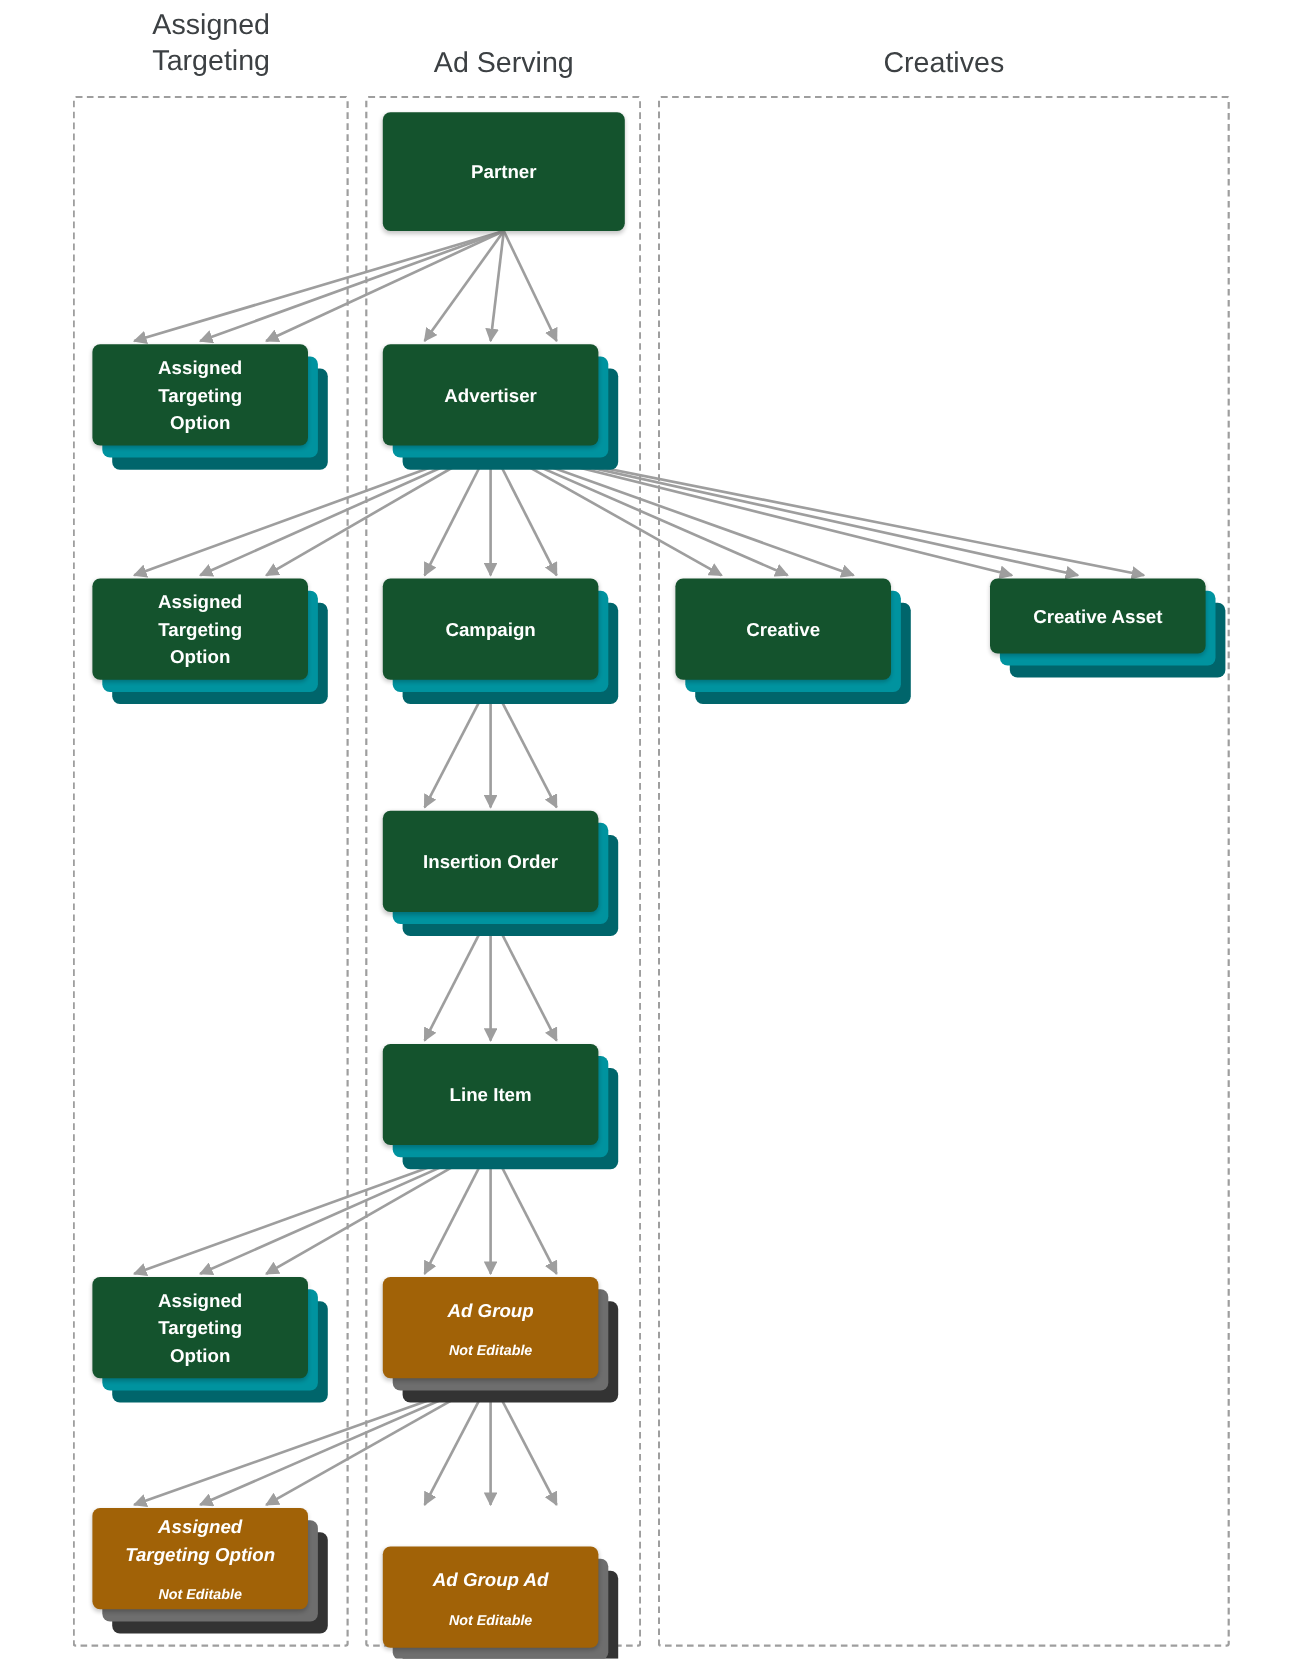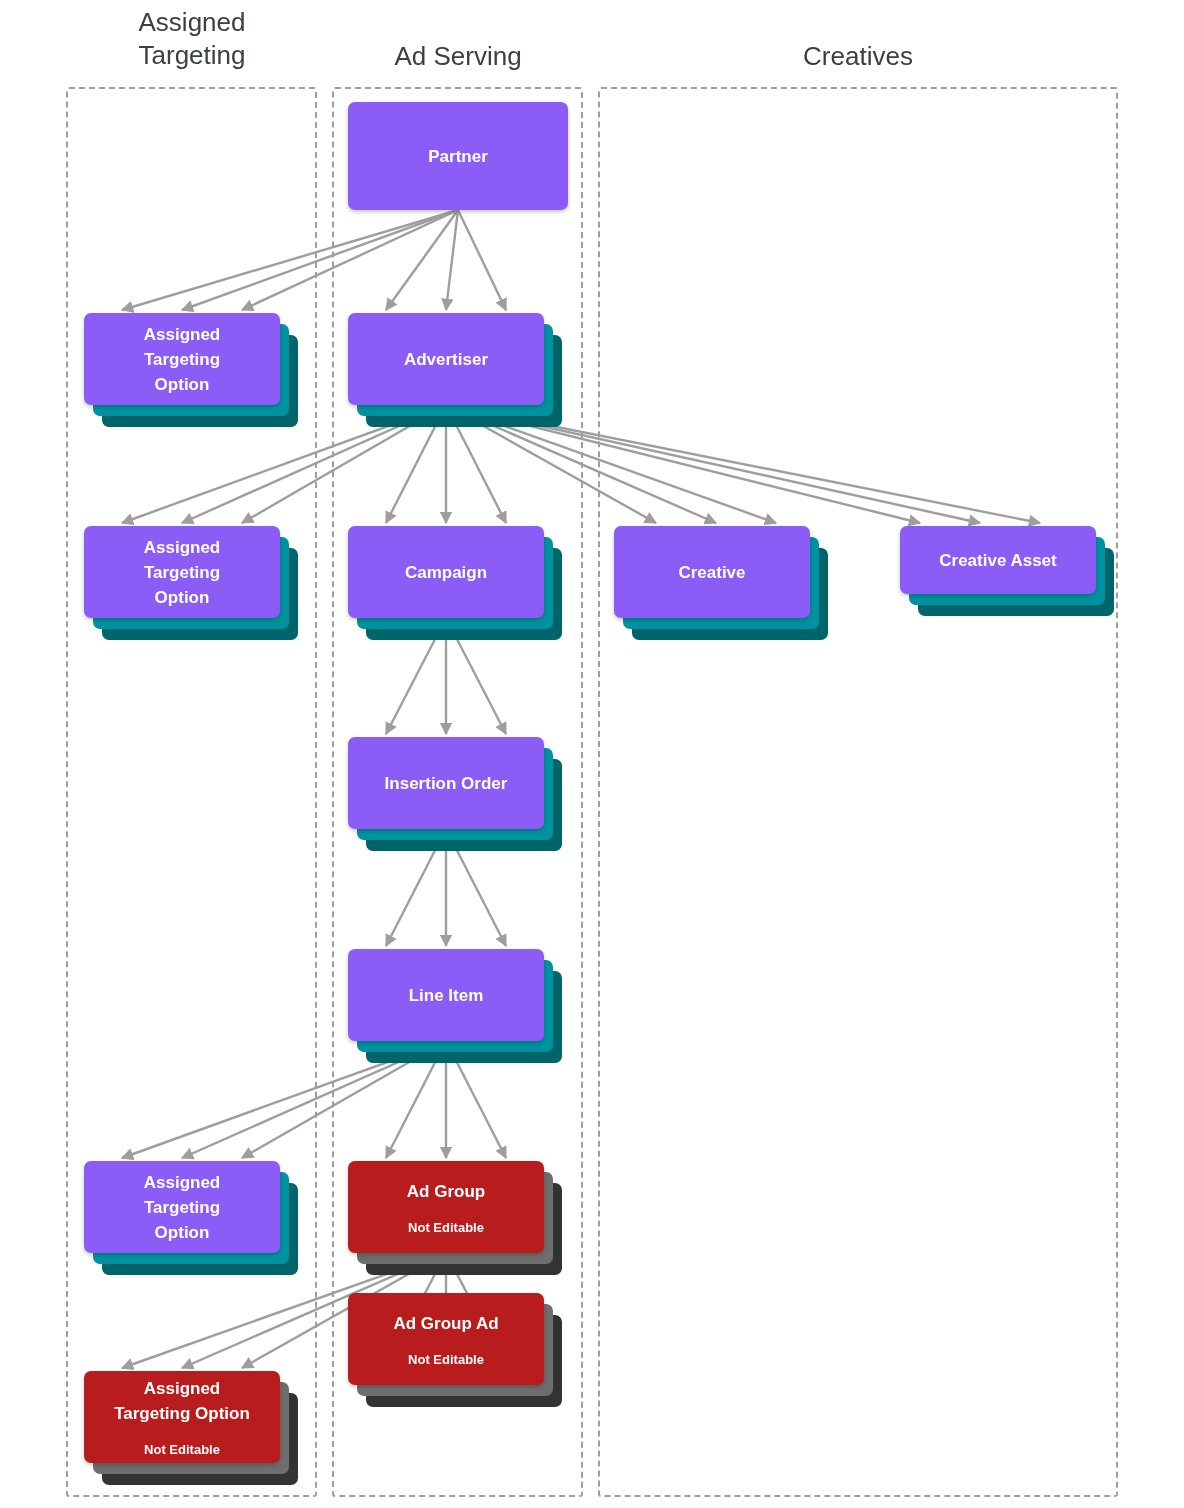--- a/index.html
+++ b/index.html
@@ -79,26 +79,26 @@
     right: 0;
     bottom: 0;
     display: flex;
     flex-direction: column;
     align-items: center;
     justify-content: center;
     box-shadow: 0 2px 4px rgba(0,0,0,0.22);
   }
 
   
-  .node.cyan .layer.front { background: #8b5cf6; }
+  .node.cyan .layer.front { background: #14532d; }
   .node.cyan .layer.mid   { background: #00939f; }
   .node.cyan .layer.back  { background: #00656b; }
 
   
-  .node.gray .layer.front { background: #b91c1c; }
+  .node.gray .layer.front { background: #a16207; font-style: italic; }
   .node.gray .layer.mid   { background: #6e6e6e; }
   .node.gray .layer.back  { background: #333333; }
 
   .node-title {
     color: #ffffff;
     font-weight: bold;
     font-size: 17px;
     line-height: 25px;
     text-align: center;
     white-space: pre-line;
@@ -283,21 +283,21 @@
   <div class="node gray" style="left:84px; top:1371px; width:196px; height:92px;">
     <div class="layer back"></div>
     <div class="layer mid"></div>
     <div class="layer front">
       <div class="node-title">Assigned
 Targeting Option</div>
       <div class="node-sub">Not Editable</div>
     </div>
   </div>
 
-  <div class="node gray" style="left:348px; top:1293px; width:196px; height:92px;">
+  <div class="node gray" style="left:348px; top:1406px; width:196px; height:92px;">
     <div class="layer back"></div>
     <div class="layer mid"></div>
     <div class="layer front">
       <div class="node-title">Ad Group Ad</div>
       <div class="node-sub">Not Editable</div>
     </div>
   </div>
 
 </div>
 

